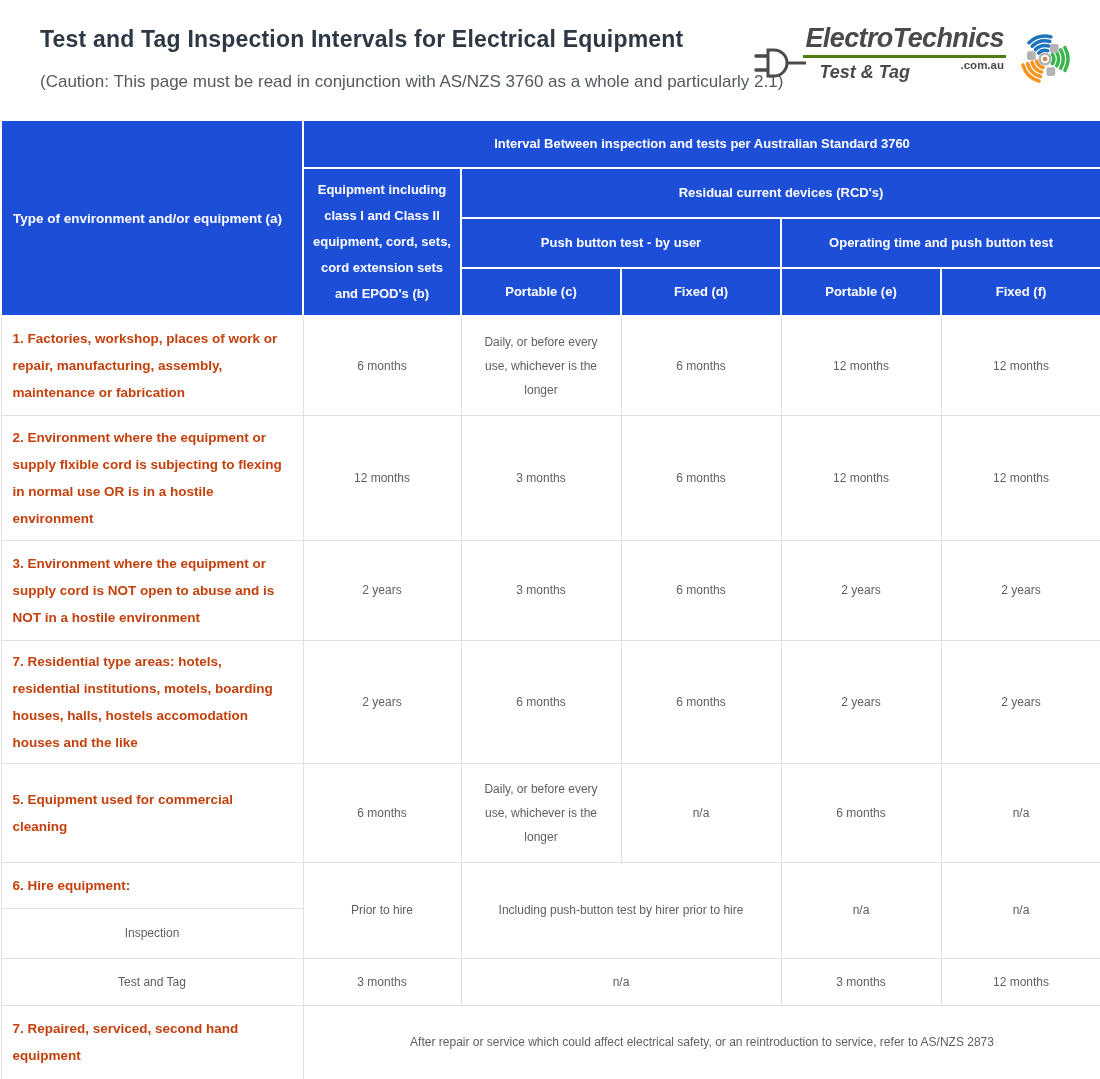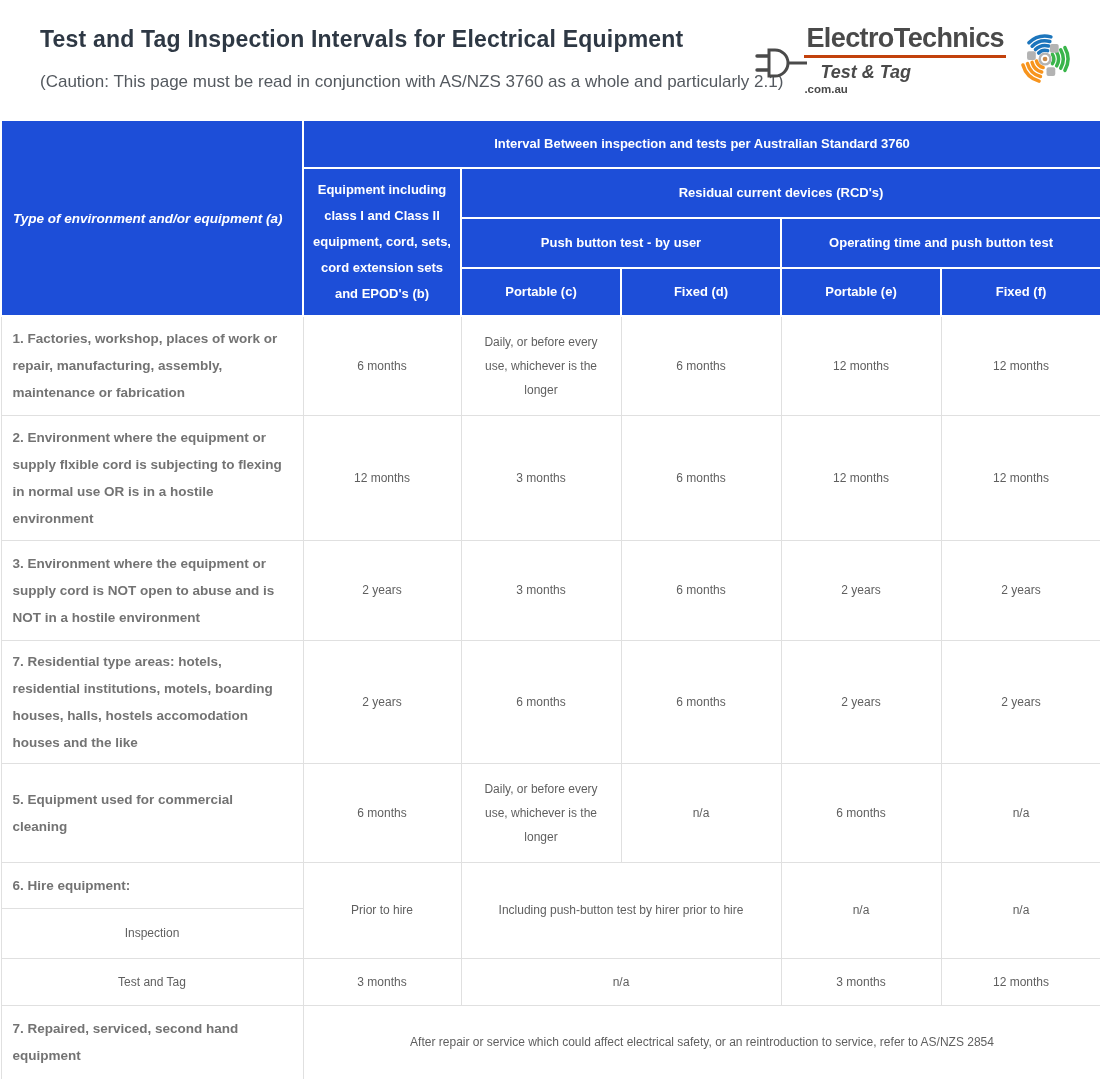--- a/index.html
+++ b/index.html
@@ -10,34 +10,34 @@
   
   .header-area { position:relative; height:119px;padding-left:7px; }
   .page-title { position:absolute; left:40px; top:26px; font-size:23px; font-weight:bold; color:#2e3844; letter-spacing:.2px; }
   .caution-line { position:absolute; left:40px; top:72px; font-size:17px; color:#54595f; }
 
   
   .logo { position:absolute; right:16px; top:24px; display:flex; align-items:flex-start; }
   .logo-plug { margin-top:17px; margin-right:-3px; flex:none; }
   .logo-mid { position:relative; }
   .logo-name { font-size:27px; font-weight:bold; color:#4a4a4a; letter-spacing:-0.6px; line-height:1.05;
-               border-bottom:3px solid #c2410c; padding:0 2px 3px 2px; }
+               border-bottom:3px solid #4d7c0f; padding:0 2px 3px 2px;font-style:italic; }
   .logo-sub { display:flex; justify-content:space-between; align-items:flex-start; margin-top:1px; }
   .logo-tagline { font-size:18px; font-weight:bold; font-style:italic; color:#4a4a4a; padding-left:16px; margin-top:3px; }
   .logo-domain { font-size:11.5px; font-weight:bold; color:#4a4a4a; padding-right:2px;text-align:right; }
   .logo-signal { margin-left:4px; margin-top:-4px; flex:none; }
 
   
   table.tt { border-collapse:collapse; width:1100px; table-layout:fixed; }
   thead th { background:#1d4ed8; color:#ffffff; border:2px solid #ffffff; font-size:13px; font-weight:bold;
              line-height:2; padding:2px 8px; text-align:center; vertical-align:middle; }
-  thead th.env-h { text-align:left; padding-left:11px; font-size:13.5px;font-style:italic; }
+  thead th.env-h { text-align:left; padding-left:11px; font-size:13.5px; }
   tbody td { border:1px solid #e0e0e0; font-size:12px; color:#5f5f5f; text-align:center;
              vertical-align:middle; line-height:2; padding:6px 14px; background:#fff; }
-  tbody td.row-label { text-align:left; font-weight:bold; color:#737373; font-size:13.5px; padding-left:11px; padding-right:16px; }
+  tbody td.row-label { text-align:left; font-weight:bold; color:#c2410c; font-size:13.5px; padding-left:11px; padding-right:16px; }
   tbody td.sub-label { text-align:center; font-weight:normal; color:#5f5f5f; }
 </style>
 </head>
 <body>
 
 <div class="page">
 
   <div class="header-area">
     <div class="page-title">Test and Tag Inspection Intervals for Electrical Equipment</div>
     <div class="caution-line">(Caution: This page must be read in conjunction with AS/NZS 3760 as a whole and particularly 2.1)</div>
@@ -46,21 +46,21 @@
       <span class="logo-plug">
         <svg width="52" height="44" viewBox="0 0 52 44" fill="none">
           <path d="M2 15 H14" stroke="#4a4a4a" stroke-width="3.4" stroke-linecap="round"></path>
           <path d="M2 29 H14" stroke="#4a4a4a" stroke-width="3.4" stroke-linecap="round"></path>
           <path d="M14 9 h6 a13 13 0 0 1 0 26 h-6 z" stroke="#4a4a4a" stroke-width="3" fill="#ffffff"></path>
           <path d="M33 22 H52" stroke="#4a4a4a" stroke-width="3"></path>
         </svg>
       </span>
       <span class="logo-mid">
         <span class="logo-name" style="display:block;">ElectroTechnics</span>
-        <span class="logo-sub" style="display:flex;flex-direction:column;">
+        <span class="logo-sub" style="display:flex;">
           <span class="logo-tagline">Test &amp; Tag</span>
           <span class="logo-domain">.com.au</span>
         </span>
       </span>
       <span class="logo-signal">
         <svg width="74" height="78" viewBox="0 0 76 80" fill="none">
 
           <g stroke="#39b54a" stroke-width="3.6" stroke-linecap="round">
             <path d="M43.6 35.2 A9 9 0 0 1 43.6 44.8"></path>
             <path d="M47.9 33 A14 14 0 0 1 47.9 47"></path>
@@ -177,18 +177,18 @@
       </tr>
       <tr style="height:47px">
         <td class="sub-label">Test and Tag</td>
         <td>3 months</td>
         <td colspan="2">n/a</td>
         <td>3 months</td>
         <td>12 months</td>
       </tr>
       <tr style="height:74px">
         <td class="row-label">7. Repaired, serviced, second hand equipment</td>
-        <td colspan="5">After repair or service which could affect electrical safety, or an reintroduction to service, refer to AS/NZS 2854</td>
+        <td colspan="5">After repair or service which could affect electrical safety, or an reintroduction to service, refer to AS/NZS 2873</td>
       </tr>
     </tbody>
   </table>
 
 </div>
 
 </body></html>

